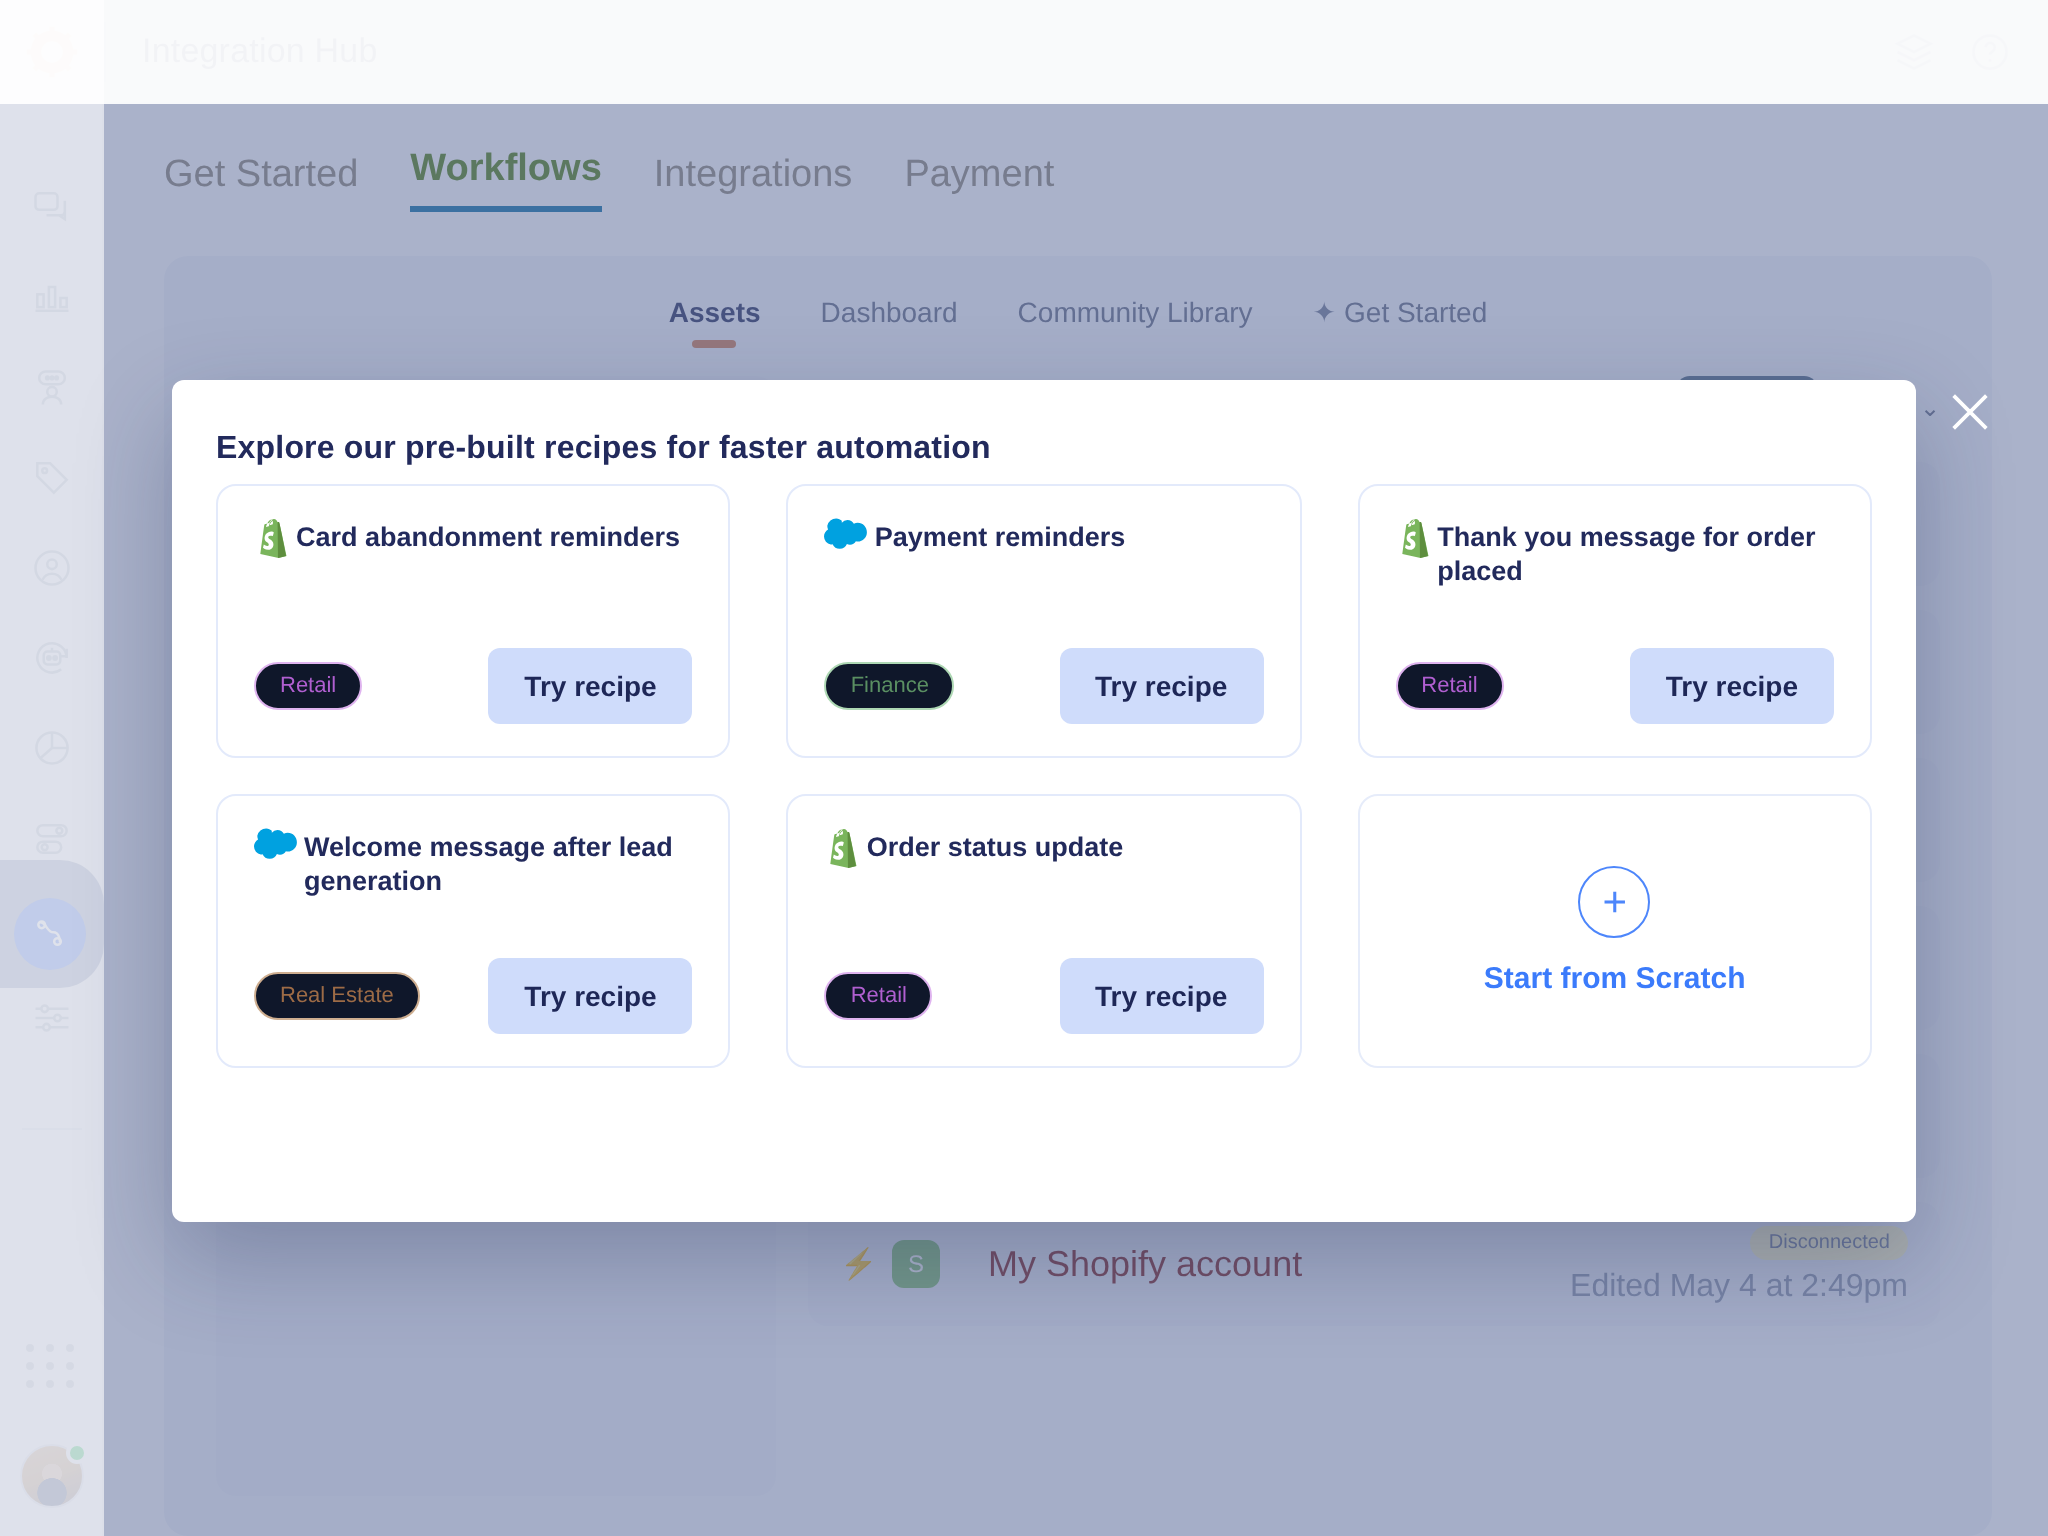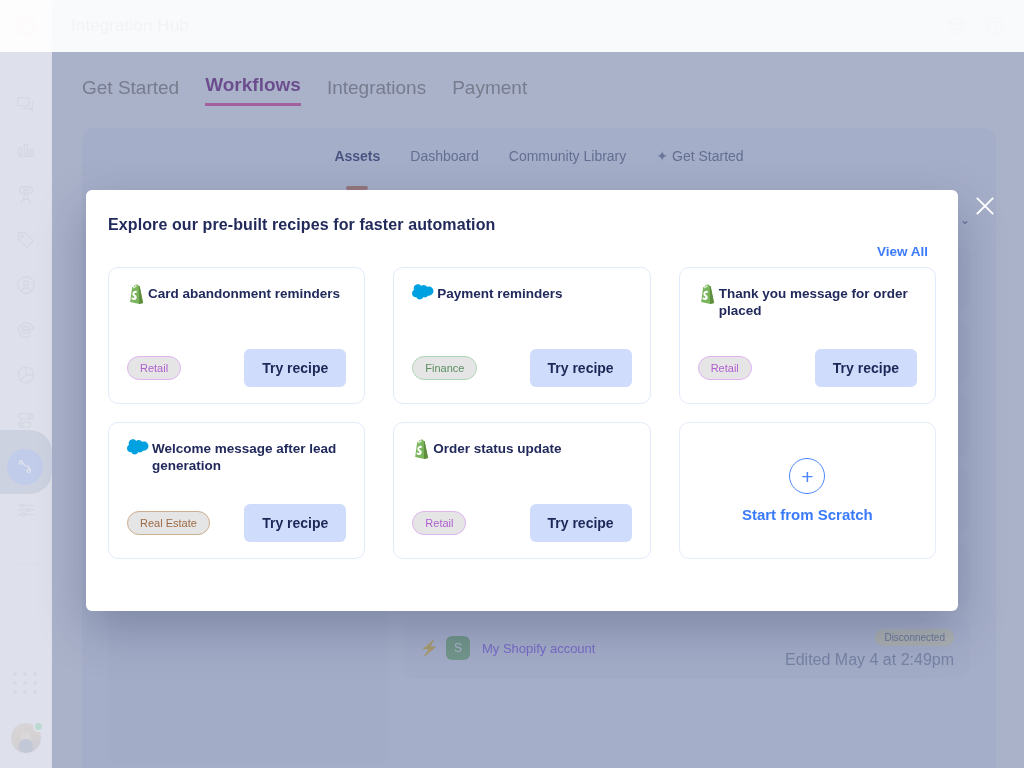--- a/index.html
+++ b/index.html
@@ -74,27 +74,27 @@
   
   .page {
     position: absolute; top: 52px; left: 52px; width: 972px; height: 716px;
     background: #ffffff; overflow: hidden;
   }
   .page-inner { padding: 22px 28px 0 30px; }
   .main-tabs { display: flex; gap: 26px; align-items: flex-end; margin-bottom: 22px; }
   .main-tab {
     font-size: 19px; color: #8b8577; cursor: pointer; padding-bottom: 7px;
   }
-  .main-tab.active { color: #701a75; font-weight: bold; border-bottom: 3px solid #ec4899; }
+  .main-tab.active { color: #4d7c0f; font-weight: bold; border-bottom: 3px solid #0369a1; }
 
   .panel {
     background: #f4f6fb; border-radius: 12px; min-height: 620px; padding: 20px 26px;
   }
   .sub-tabs { display: flex; gap: 30px; justify-content: center; margin-bottom: 14px; }
-  .sub-tab { font-size: 14px; color: #5d6681; cursor: pointer; padding-bottom: 26px; position: relative; }
+  .sub-tab { font-size: 14px; color: #5d6681; cursor: pointer; padding-bottom: 10px; position: relative; }
   .sub-tab.active { color: #1e2757; font-weight: bold; }
   .sub-tab.active::after {
     content:""; position: absolute; left: 12px; right: 12px; bottom: 0;
     height: 4px; border-radius: 3px; background: #cf7a4e;
   }
   .sub-tab .spark { color: #6c7691; margin-right: 4px; }
 
   .panel-body { display: flex; gap: 16px; }
   .panel-left { width: 280px; }
   .filter-card { background: #eff2f8; border-radius: 10px; height: 560px; }
@@ -107,21 +107,21 @@
   .sort-sel { font-size: 12px; color: #5d6681; cursor: pointer; }
   .asset-row {
     background: #eef1f7; border-radius: 10px; height: 62px; margin-bottom: 12px;
     display: flex; align-items: center; padding: 0 16px; position: relative;
   }
   .asset-bolt { width: 26px; color: #7b86a3; font-size: 15px; }
   .asset-chip {
     width: 24px; height: 24px; border-radius: 6px; background: #7fbf6d;
     display: flex; align-items: center; justify-content: center; color: #fff; font-size: 12px;
   }
-  .asset-name { font-size: 13px; color: #8b5cf6; margin-left: 12px; }
+  .asset-name { font-size: 18px; color: #7f1d1d; margin-left: 24px; }
   .asset-meta { margin-left: auto; text-align: right; }
   .asset-badge {
     display: inline-block; font-size: 10px; color: #6d7792; background: #fef9c3;
     border-radius: 10px; padding: 3px 9px;
   }
   .asset-edited { font-size: 16px; color: #8b94ab; margin-top: 5px; }
 
   
   .dim {
     position: absolute; top: 0; left: 0; width: 1024px; height: 768px;
@@ -157,21 +157,21 @@
     border: 1px solid #e3eafb; border-radius: 10px; height: 137px;
     padding: 16px 18px; display: flex; flex-direction: column; background: #fff;
   }
   .recipe-head { display: flex; gap: 3px; align-items: flex-start; }
   .recipe-name {
     font-size: 13.5px; font-weight: bold; color: #222a5c; line-height: 1.28; padding-top: 1px;
   }
   .recipe-foot { margin-top: auto; display: flex; align-items: center; justify-content: space-between; }
   .tag {
     font-size: 11px; border-radius: 14px; padding: 5px 12px; border: 1px solid;
-    background: #e5e5e5; white-space: nowrap;
+    background: #0f172a; white-space: nowrap;
   }
   .tag-retail { color: #b05fd0; border-color: #dfb4ef; }
   .tag-finance { color: #5a8f62; border-color: #aed8b4; }
   .tag-realestate { color: #9d6b46; border-color: #ceae90; }
   .btn-try {
     background: #cfdcfb; color: #1e2757; font-size: 14px; font-weight: bold;
     border: none; border-radius: 6px; padding: 11px 18px; cursor: pointer;
   }
   .scratch-card {
     border: 1px solid #e6ecfa; border-radius: 10px; height: 137px;
@@ -399,23 +399,20 @@
   </div>
 
   <div class="close-x">
     <svg width="28" height="28" viewBox="0 0 24 24" stroke="#ffffff" stroke-width="1.6" fill="none">
       <path d="M5 5l14 14M19 5L5 19"></path>
     </svg>
   </div>
 
   <div class="modal">
     <div class="modal-title">Explore our pre-built recipes for faster automation</div>
-    <div class="viewall-row">
-      <span class="view-all">View All</span>
-    </div>
 
     <div class="recipe-grid">
 
       <div class="recipe-card">
         <div class="recipe-head">
           <span>
             <svg width="18" height="20" viewBox="0 0 18 20">
               <path d="M12.6 2.2c-.2-.2-.5-.2-.8-.1-.3-.9-.9-1.6-1.8-1.6-.9 0-1.8.7-2.4 2-1 .2-1.8.5-1.9.5-.5.2-.5.2-.6.7C5 4.2 3.2 18 3.2 18L12.3 20l4-1S12.8 2.4 12.6 2.2zM9.4 3.1c-.5.1-1 .3-1.6.5.3-1.1 1-1.9 1.6-2.1.1.4.1.9 0 1.6zm-.6-2.3c.2 0 .4.1.5.2-.8.4-1.6 1.4-1.9 3.1l-1.4.4C6.4 2.9 7.5.8 8.8.8z" fill="#7ab55c"></path>
               <path d="M12.6 2.2c-.2-.2-.5-.2-.8-.1L12 20l4-1S12.8 2.4 12.6 2.2z" fill="#5e8e3e"></path>
               <path d="M9.9 7.3l-.5 1.8s-.6-.3-1.3-.2c-1 .1-1 .7-1 .9.1.9 2.5 1.1 2.6 3.2.1 1.7-.9 2.8-2.4 2.9-1.8.1-2.8-1-2.8-1l.4-1.6s1 .7 1.8.7c.5 0 .7-.5.7-.8-.1-1.2-2-1.1-2.1-3 0-1.7 1.1-3.4 3.5-3.5.9-.1 1.1.6 1.1.6z" fill="#fff"></path>

